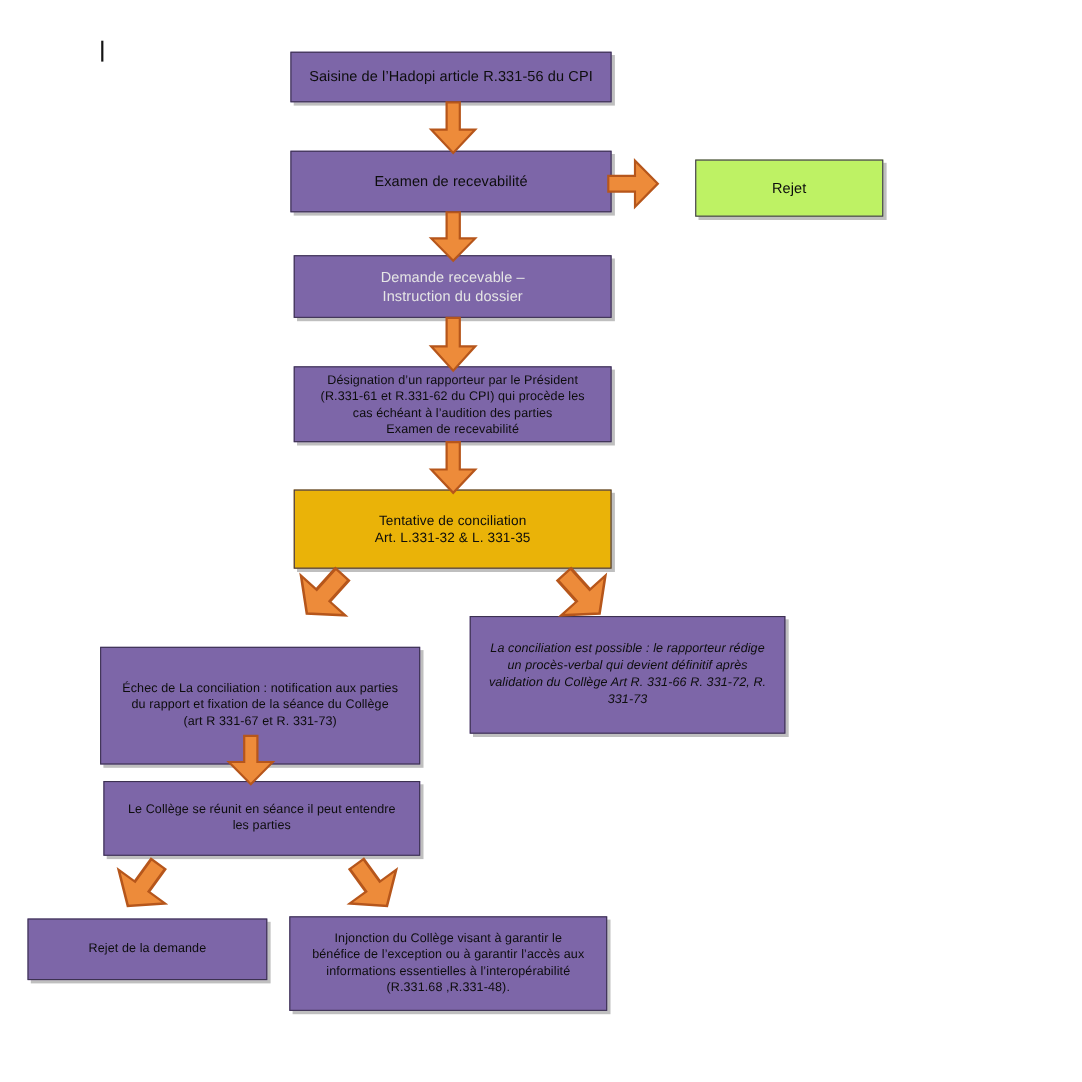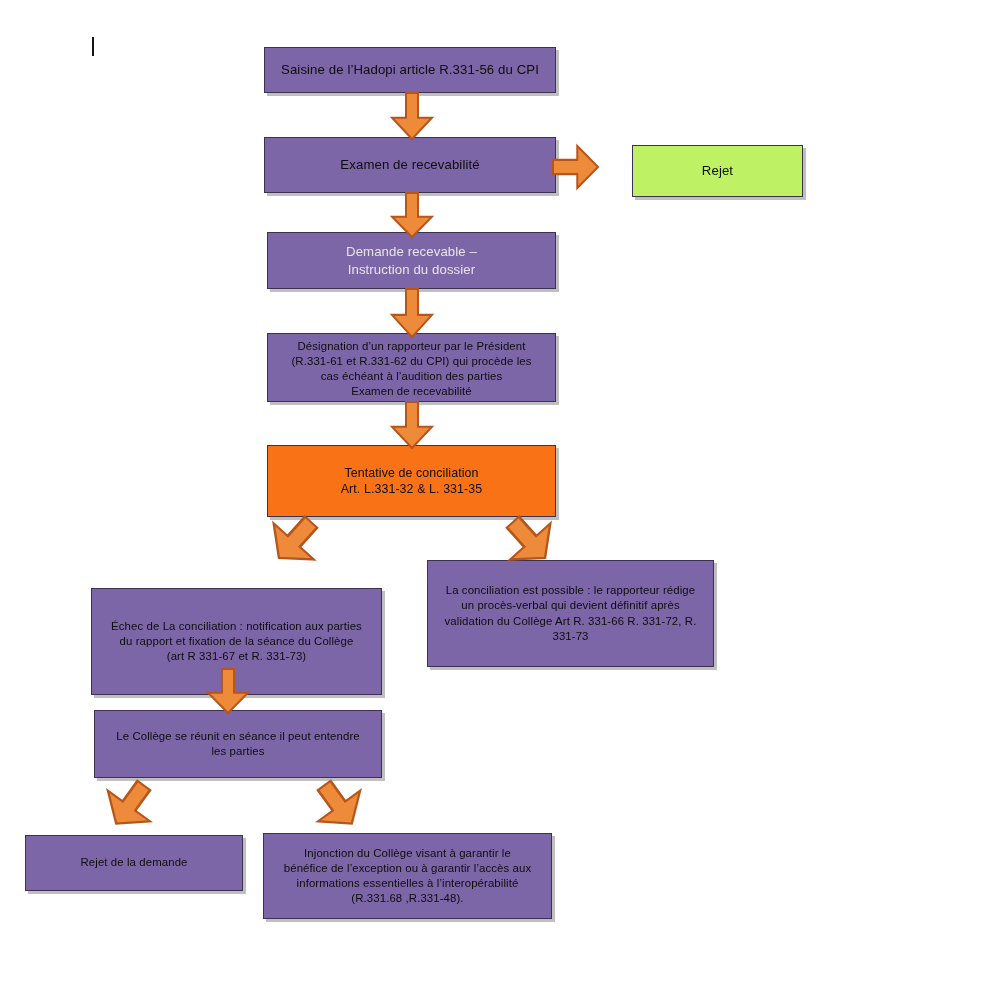--- a/index.html
+++ b/index.html
@@ -96,33 +96,33 @@
 Instruction du dossier</span>
   </div>
 
   <div class="node fs11 clip" style="left: 267px; top: 333px; width: 289px; height: 69px; background: rgb(125, 102, 168); border-color: rgb(60, 49, 81); box-shadow: rgb(191, 191, 191) 3px 3px 0px 0px;">
     <span class="txt" style="color: rgb(13, 13, 13);">Désignation d’un  rapporteur par le Président
 (R.331-61 et R.331-62 du CPI) qui procède les
 cas échéant à l’audition  des parties
 Examen de recevabilité</span>
   </div>
 
-  <div class="node fs12" style="left: 267px; top: 445px; width: 289px; height: 72px; background: #f97316; border-color: rgb(60, 49, 81); box-shadow: rgb(191, 191, 191) 3px 3px 0px 0px;">
+  <div class="node fs12" style="left: 267px; top: 445px; width: 289px; height: 72px; background: #eab308; border-color: rgb(60, 49, 81); box-shadow: rgb(191, 191, 191) 3px 3px 0px 0px;">
     <span class="txt" style="color: rgb(13, 13, 13);">Tentative de conciliation
 Art. L.331-32 &amp; L. 331-35</span>
   </div>
 
   <div class="node fs11" style="left: 91px; top: 562px; width: 291px; height: 107px; background: rgb(125, 102, 168); border-color: rgb(60, 49, 81); box-shadow: rgb(191, 191, 191) 3px 3px 0px 0px; margin-top: 26px;">
     <span class="txt" style="color: rgb(13, 13, 13);">Échec de La conciliation : notification aux parties
 du rapport et fixation de la séance du Collège
 (art R 331-67 et R. 331-73)</span>
   </div>
 
   <div class="node fs11" style="left: 427px; top: 560px; width: 287px; height: 107px; background: rgb(125, 102, 168); border-color: rgb(60, 49, 81); box-shadow: rgb(191, 191, 191) 3px 3px 0px 0px;">
-    <span class="txt" style="color: rgb(13, 13, 13);">La conciliation est possible : le rapporteur rédige
+    <span class="txt" style="color: rgb(13, 13, 13); font-style: italic;">La conciliation est possible : le rapporteur rédige
 un procès-verbal qui devient définitif après
 validation  du Collège Art R. 331-66 R. 331-72, R.
 331-73</span>
   </div>
 
   <div class="node fs11" style="left: 94px; top: 710px; width: 288px; height: 68px; background: rgb(125, 102, 168); border-color: rgb(60, 49, 81); box-shadow: rgb(191, 191, 191) 3px 3px 0px 0px;">
     <span class="txt" style="color: rgb(13, 13, 13);">Le Collège se réunit en séance il peut entendre
 les parties</span>
   </div>
 

